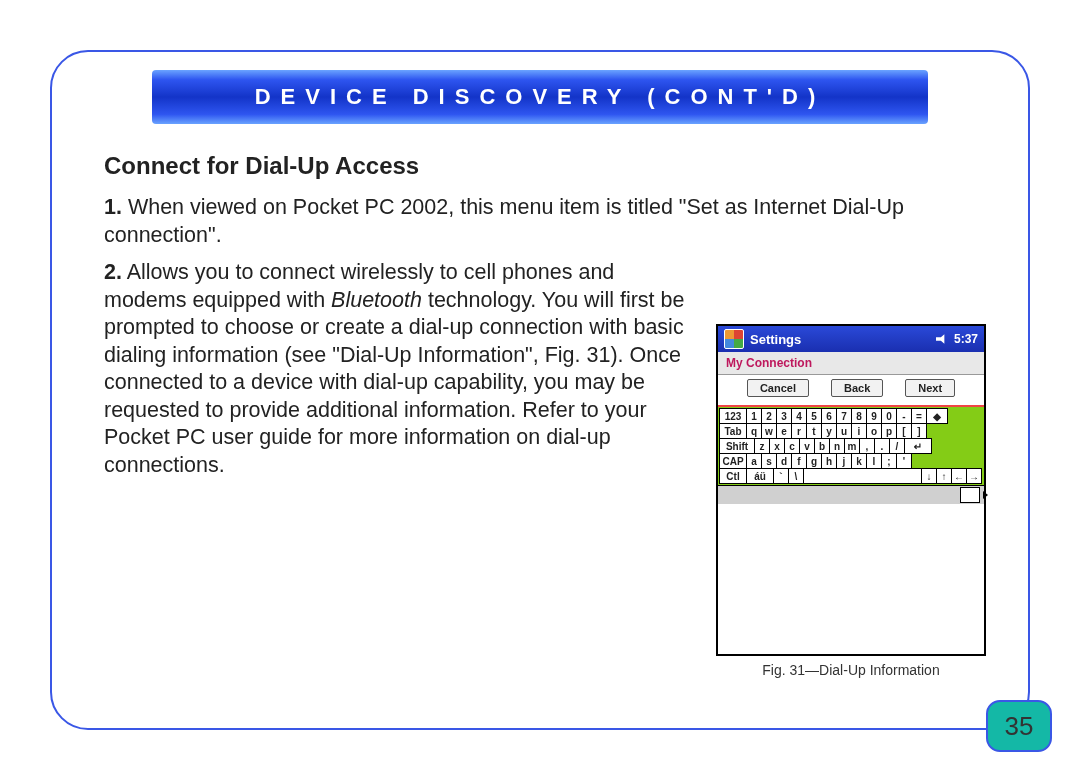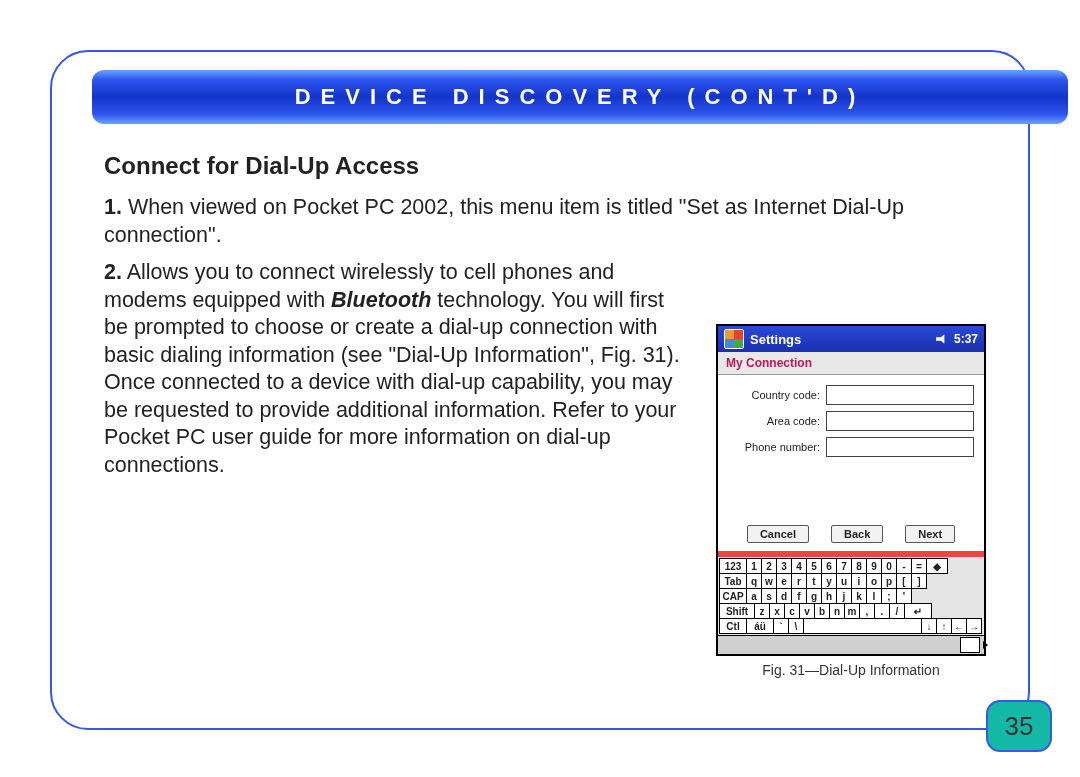--- a/index.html
+++ b/index.html
@@ -17,23 +17,23 @@
     top: 50px;
     width: 980px;
     height: 680px;
     border: 2px solid #3a57e6;
     border-radius: 38px;
     box-sizing: border-box;
     padding: 20px 40px 20px 40px;
   }
   .section-banner {
     margin: -2px auto 16px auto;
-    width: 976px;
+    width: 776px;
     height: 54px;
-    border-radius: 12px;
+    border-radius: 4px;
     background: linear-gradient(to bottom, #6aa3ff 0%, #2e55f0 18%, #1334c8 50%, #2e55f0 82%, #6aa3ff 100%);
     display: flex;
     align-items: center;
     justify-content: center;
   }
   .section-banner span {
     color: #ffffff;
     font-size: 22px;
     font-weight: 700;
     letter-spacing: 10px;
@@ -51,21 +51,20 @@
     font-size: 21.5px;
     line-height: 1.28;
     margin: 0 0 10px 0;
     font-weight: 400;
   }
   .para .num {
     font-weight: 700;
   }
   .para em {
     font-style: italic;
-    font-weight: bold;
   }
   .float-fig {
     position: absolute;
     right: -10px;
     top: 130px;
     width: 270px;
     padding-left: 42px;
   }
   .fig-box {
     width: 270px;
@@ -166,22 +165,22 @@
   }
   .ppc-btn {
     border: 1px solid #555;
     background: #f2f2f2;
     padding: 2px 12px;
     font-size: 11px;
     font-weight: 700;
     border-radius: 2px;
   }
   .ppc-kbd {
-    border-top: 6px solid #ef4444;
-    background: #e5e5e5;
+    border-top: 2px solid #ef4444;
+    background: #84cc16;
     padding: 1px 2px 2px 2px;
   }
   .kbd-row { display: flex; }
   .kbd-key {
     border: 1px solid #000;
     background: #fff;
     height: 16px;
     min-width: 16px;
     font-size: 10px;
     font-weight: 700;
@@ -243,34 +242,20 @@
     <div class="float-fig">
       <div class="fig-box">
         <div class="ppc">
           <div class="ppc-title">
             <div class="start-flag"></div>
             <div class="title-text">Settings</div>
             <div class="spk"></div>
             <div class="clock">5:37</div>
           </div>
           <div class="ppc-sub">My Connection</div>
-          <div class="ppc-form">
-            <div class="ppc-row">
-              <div class="lbl">Country code:</div>
-              <div class="inp"></div>
-            </div>
-            <div class="ppc-row">
-              <div class="lbl">Area code:</div>
-              <div class="inp"></div>
-            </div>
-            <div class="ppc-row">
-              <div class="lbl">Phone number:</div>
-              <div class="inp"></div>
-            </div>
-          </div>
           <div class="ppc-btns">
             <div class="ppc-btn">Cancel</div>
             <div class="ppc-btn">Back</div>
             <div class="ppc-btn">Next</div>
           </div>
           <div class="ppc-kbd">
             <div class="kbd-row">
                 <div class="kbd-key wide">123</div>
                 <div class="kbd-key">1</div>
                 <div class="kbd-key">2</div>
@@ -295,48 +280,48 @@
                 <div class="kbd-key">t</div>
                 <div class="kbd-key">y</div>
                 <div class="kbd-key">u</div>
                 <div class="kbd-key">i</div>
                 <div class="kbd-key">o</div>
                 <div class="kbd-key">p</div>
                 <div class="kbd-key">[</div>
                 <div class="kbd-key">]</div>
               </div>
             <div class="kbd-row">
+                <div class="kbd-key xwide">Shift</div>
+                <div class="kbd-key">z</div>
+                <div class="kbd-key">x</div>
+                <div class="kbd-key">c</div>
+                <div class="kbd-key">v</div>
+                <div class="kbd-key">b</div>
+                <div class="kbd-key">n</div>
+                <div class="kbd-key">m</div>
+                <div class="kbd-key">,</div>
+                <div class="kbd-key">.</div>
+                <div class="kbd-key">/</div>
+                <div class="kbd-key wide">↵</div>
+              </div>
+            <div class="kbd-row">
                 <div class="kbd-key wide">CAP</div>
                 <div class="kbd-key">a</div>
                 <div class="kbd-key">s</div>
                 <div class="kbd-key">d</div>
                 <div class="kbd-key">f</div>
                 <div class="kbd-key">g</div>
                 <div class="kbd-key">h</div>
                 <div class="kbd-key">j</div>
                 <div class="kbd-key">k</div>
                 <div class="kbd-key">l</div>
                 <div class="kbd-key">;</div>
                 <div class="kbd-key">'</div>
               </div>
             <div class="kbd-row">
-                <div class="kbd-key xwide">Shift</div>
-                <div class="kbd-key">z</div>
-                <div class="kbd-key">x</div>
-                <div class="kbd-key">c</div>
-                <div class="kbd-key">v</div>
-                <div class="kbd-key">b</div>
-                <div class="kbd-key">n</div>
-                <div class="kbd-key">m</div>
-                <div class="kbd-key">,</div>
-                <div class="kbd-key">.</div>
-                <div class="kbd-key">/</div>
-                <div class="kbd-key wide">↵</div>
-              </div>
-            <div class="kbd-row">
                 <div class="kbd-key wide">Ctl</div>
                 <div class="kbd-key wide">áü</div>
                 <div class="kbd-key">`</div>
                 <div class="kbd-key">\</div>
                 <div class="kbd-key space"> </div>
                 <div class="kbd-key">↓</div>
                 <div class="kbd-key">↑</div>
                 <div class="kbd-key">←</div>
                 <div class="kbd-key">→</div>
               </div>

